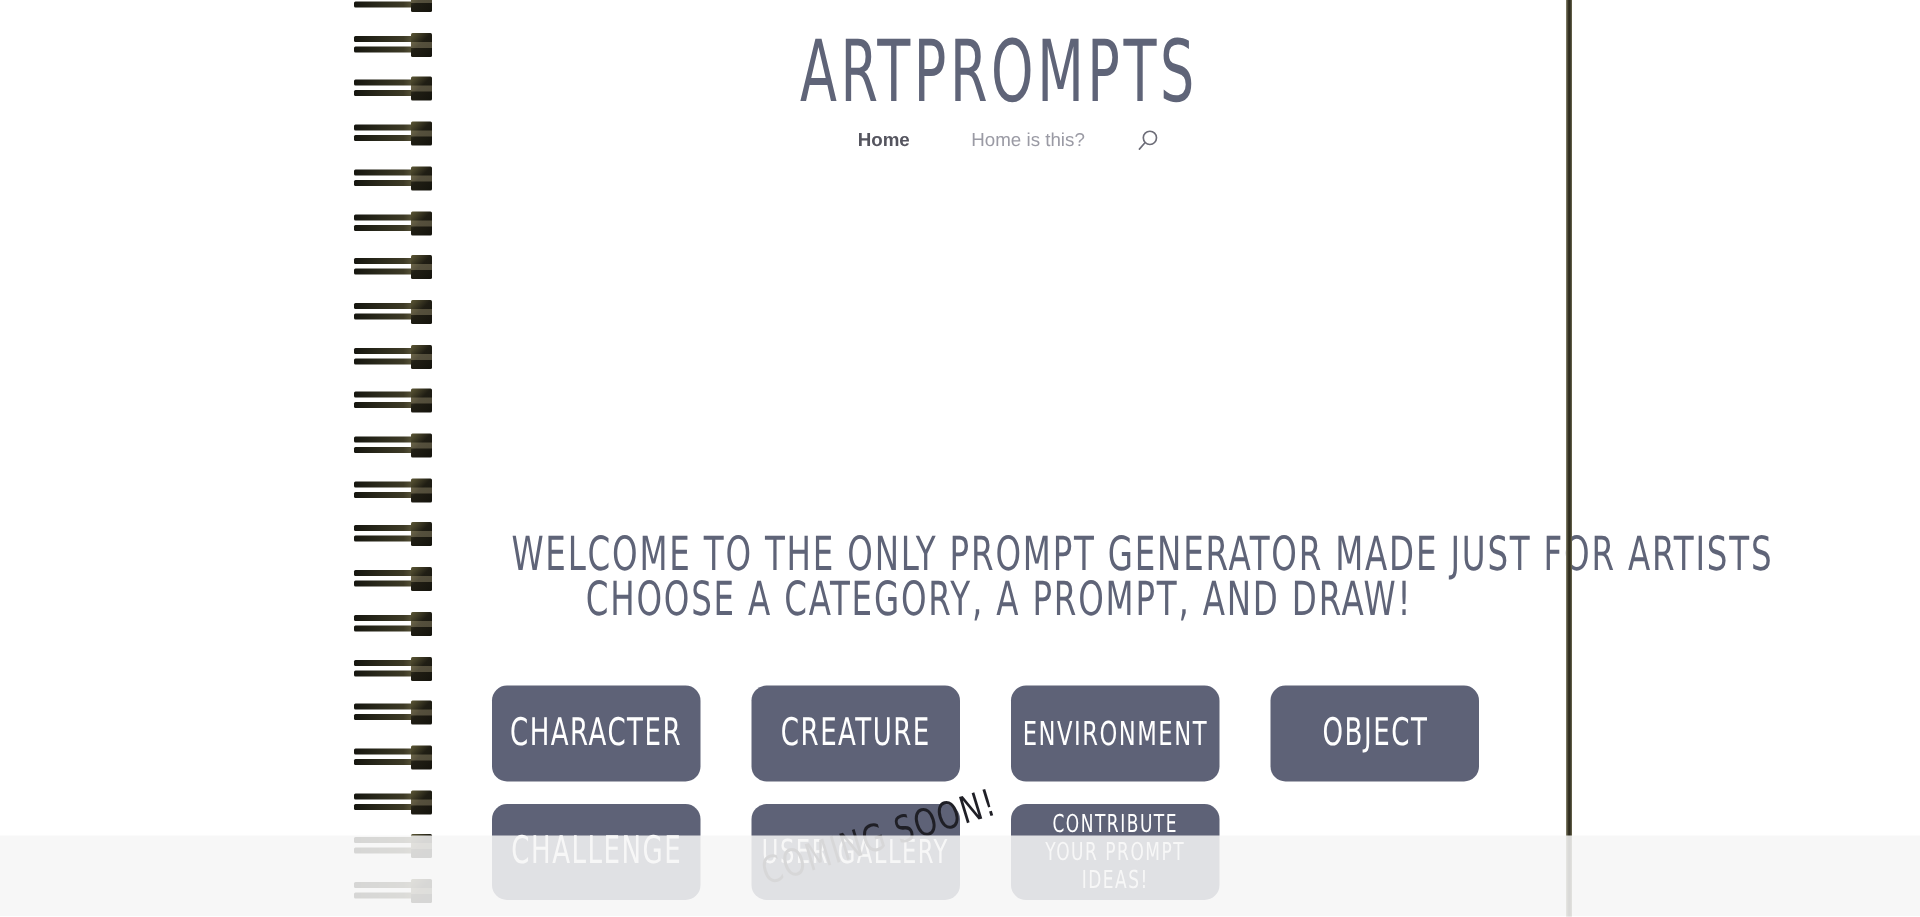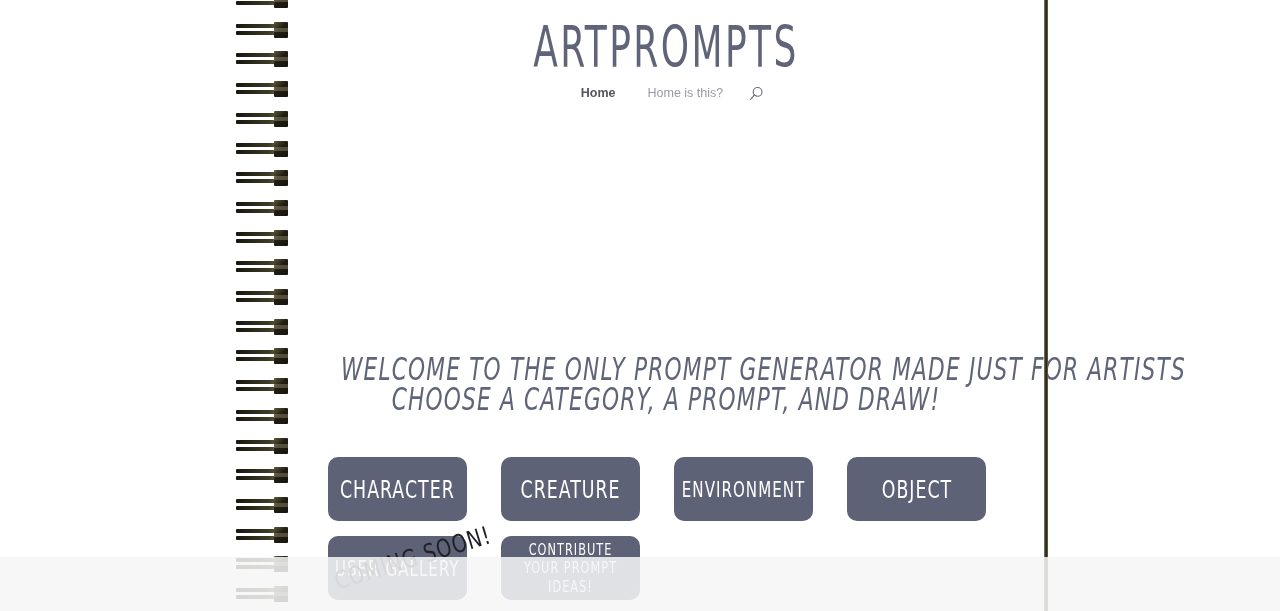--- a/index.html
+++ b/index.html
@@ -107,21 +107,21 @@
     transform: scaleX(0.80) scaleY(1.14);
     transform-origin: center center;
     white-space: nowrap;
   }
 
   #nav {
     margin-top: 6px;
     display: flex;
     justify-content: center;
     align-items: center;
-    gap: 0px;
+    gap: 9px;
   }
   .nav-link {
     font-family: "Liberation Sans", sans-serif;
     font-size: 12.5px;
     line-height: 16px;
     color: #9a9aa4;
     text-decoration: none;
     padding: 0 16px;
     cursor: pointer;
     white-space: nowrap;
@@ -146,21 +146,20 @@
   
   #headline {
     position: absolute;
     left: 0;
     top: 355px;
     width: 756px;
     text-align: center;
     color: #5f6478;
     font-family: "DejaVu Sans Condensed", "Liberation Sans Narrow", "Liberation Sans", sans-serif;
     font-weight: 400;
-    font-style: italic;
   }
   .headline-line {
     font-size: 28px;
     line-height: 30px;
     letter-spacing: 1.4px;
     transform: scaleX(0.86) scaleY(1.12);
     transform-origin: center center;
     white-space: nowrap;
   }
 
@@ -403,20 +402,25 @@
         <div class="cat-wrap">
           <button class="cat-btn">
             <span class="cat-label">OBJECT</span>
           </button>
         </div>
       </div>
 
       <div class="grid-row">
         <div class="cat-wrap">
           <button class="cat-btn">
+            <span class="cat-label">CHALLENGE</span>
+          </button>
+        </div>
+        <div class="cat-wrap">
+          <button class="cat-btn">
             <span class="cat-label small">USER GALLERY</span>
           </button>
           <div class="coming-soon">COMING SOON!</div>
         </div>
         <div class="cat-wrap">
           <button class="cat-btn">
             <span class="cat-label two-line">CONTRIBUTE YOUR PROMPT IDEAS!</span>
           </button>
         </div>
       </div>

